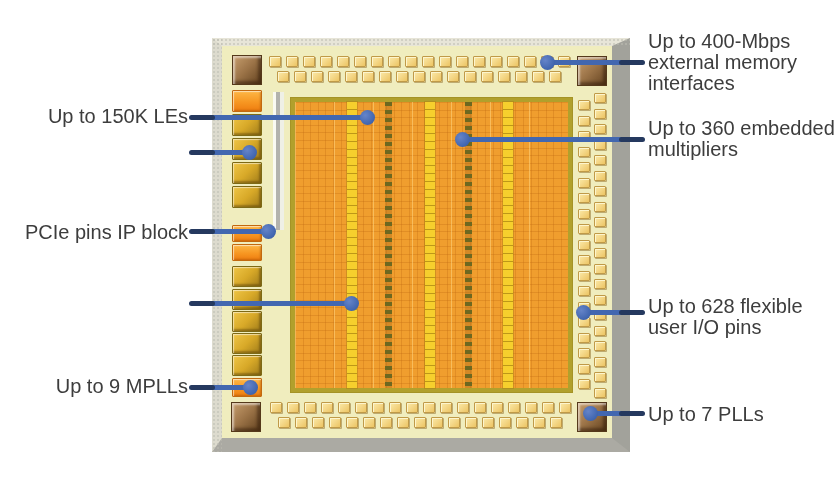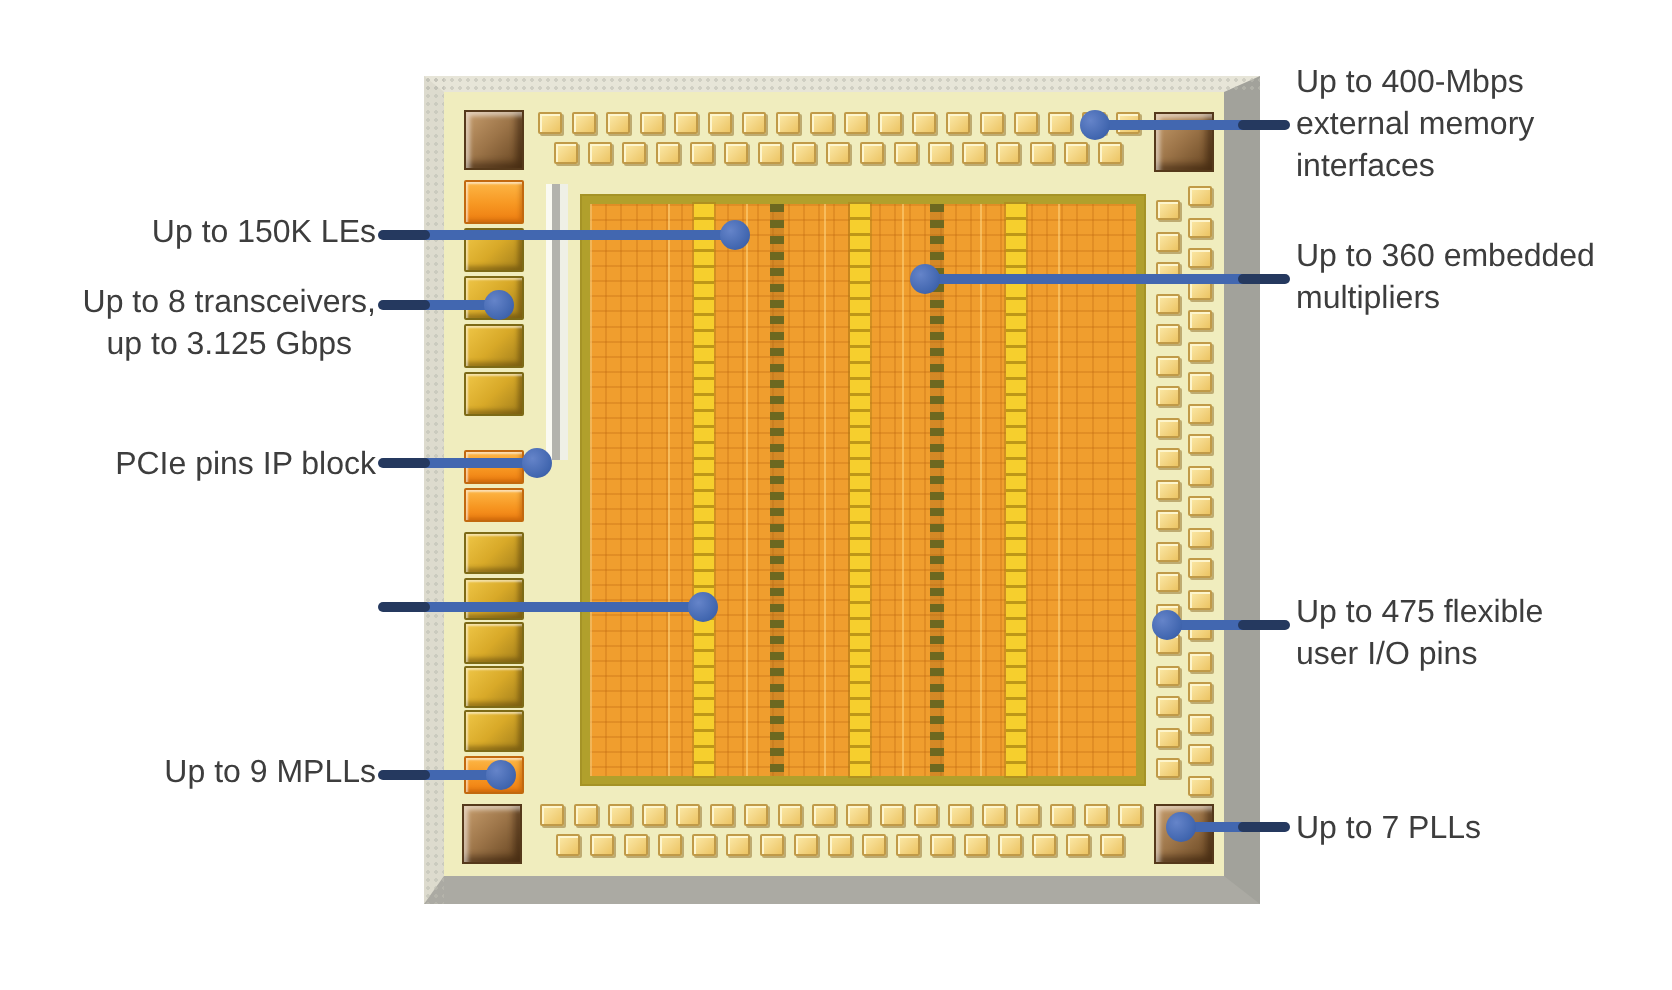--- a/index.html
+++ b/index.html
@@ -58,23 +58,23 @@
        border:1px solid #c09a48;
        box-shadow:inset 1px 1px 0 #fdf5cd, 1px 1px 0 rgba(140,105,35,.5);}
 
   
   .cline{position:absolute;height:5px;border-radius:3px;background:var(--callout-blue);}
   .ctail{position:absolute;height:5px;width:26px;border-radius:3px;background:var(--callout-navy);}
   .cdot{position:absolute;width:15px;height:15px;border-radius:50%;
         background:radial-gradient(circle at 35% 35%, #6584c9, var(--callout-blue) 65%, #34549c 100%);}
 
   
-  .lbl{position:absolute;font-size:16px;line-height:21px;color:var(--label-text);
+  .lbl{position:absolute;font-size:20px;line-height:21px;color:var(--label-text);
        white-space:pre-line;letter-spacing:0;}
-  .lbl-L{right:648px;text-align:center;}
+  .lbl-L{right:648px;text-align:left;}
   .lbl-R{left:648px;text-align:left;}
 </style>
 </head>
 <body>
 
 <div id="stage">
 
   <div class="chip3d"></div>
   <div class="tex tex-left"></div>
   <div class="tex tex-top"></div>
@@ -243,22 +243,20 @@
       <div class="cdot" style="left: 575.5px; top: 304.5px;"></div>
       <div class="cline" style="left: 590px; width: 44px; top: 410.5px;"></div>
       <div class="ctail" style="left: 619px; top: 410.5px;"></div>
       <div class="cdot" style="left: 582.5px; top: 405.5px;"></div>
     </div>
 
   <div class="lbl lbl-R" style="top:31px">Up to 400-Mbps
 external memory
 interfaces</div>
   <div class="lbl lbl-L" style="top:106px">Up to 150K LEs</div>
-  <div class="lbl lbl-L" style="top:141px">Up to 8 transceivers,
-up to 3.125 Gbps</div>
   <div class="lbl lbl-R" style="top:118px">Up to 360 embedded
 multipliers</div>
   <div class="lbl lbl-L" style="top:222px">PCIe pins IP block</div>
-  <div class="lbl lbl-R" style="top:296px">Up to 475 flexible
+  <div class="lbl lbl-R" style="top:296px">Up to 628 flexible
 user I/O pins</div>
   <div class="lbl lbl-L" style="top:376px">Up to 9 MPLLs</div>
   <div class="lbl lbl-R" style="top:404px">Up to 7 PLLs</div>
 </div>
 
 </body></html>

